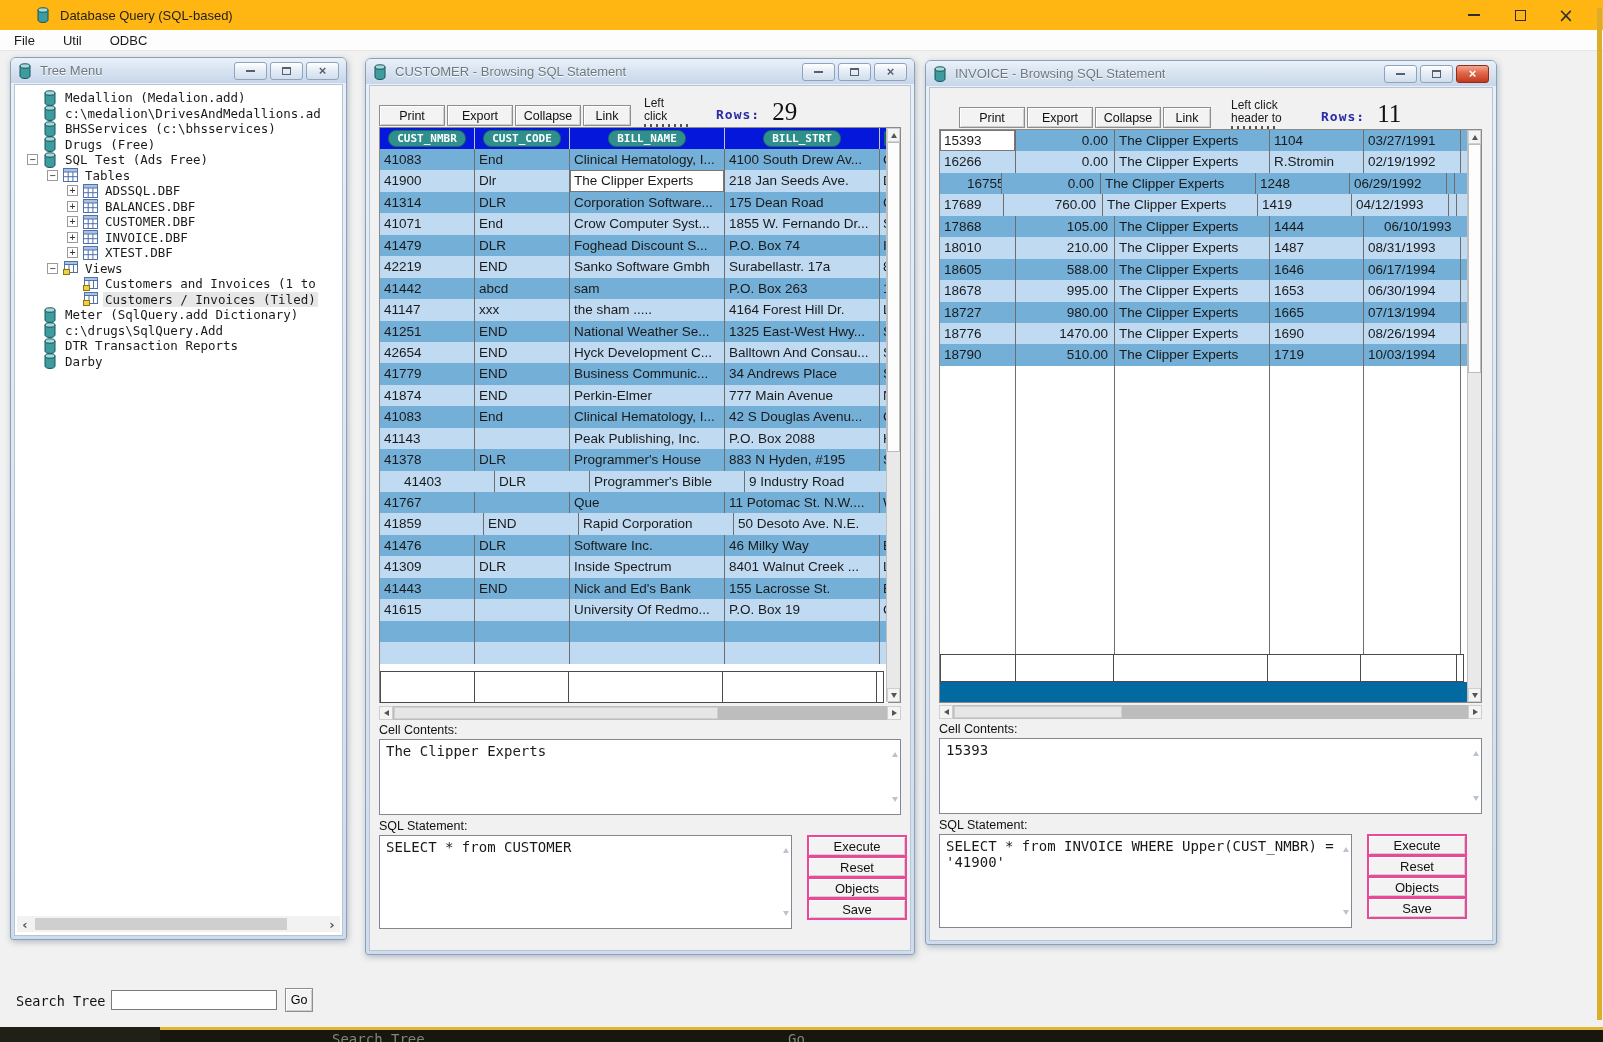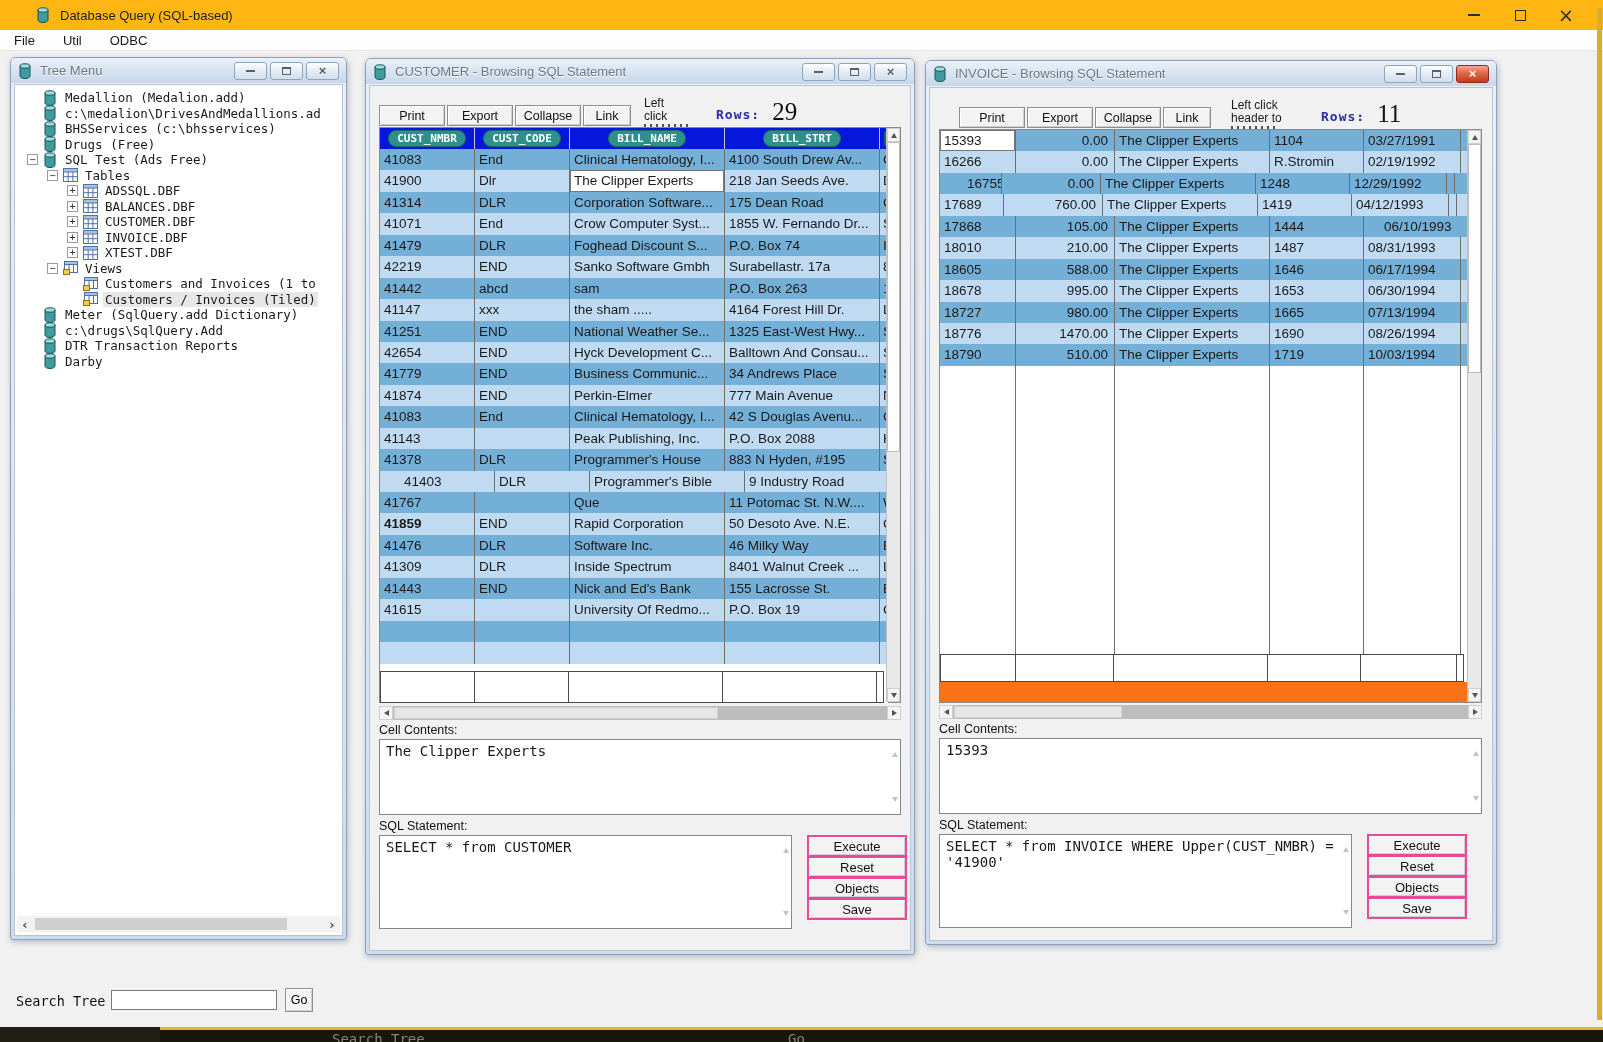--- a/index.html
+++ b/index.html
@@ -56,21 +56,21 @@
   #invoice-window .toolbar{left:29px}
   .tbtn{margin-top:8px;height:21px;width:66px;font-size:12.5px;color:#111;background:#F3F3F3;border:1px solid #8E8E8E;box-shadow:inset 1px 1px 0 #fff,inset -1px -1px 0 #cfcfcf;margin-right:2px;font-family:"Liberation Sans",sans-serif}
   .tbtn.narrow{width:48px}
   .tb-hint{margin-left:11px;width:62px;font-size:12px;line-height:13px;overflow:hidden}
   #invoice-window .tb-hint{margin-left:18px;width:74px}
   .hint-clip{height:4px;overflow:hidden;background:repeating-linear-gradient(90deg,#555 0 2px,transparent 2px 6px);width:46px;margin-top:1px}
   .rows-label{margin-left:10px;margin-top:10px;font-family:"DejaVu Sans Mono",monospace;font-weight:bold;font-size:13px;color:#2B2BA8;letter-spacing:1px}
   #invoice-window .rows-label{margin-left:16px}
   .rows-value{margin-left:12px;margin-top:1px;font-family:"Liberation Serif",serif;font-size:25px;color:#111}
 
-  .grid{position:absolute;left:9px;top:41px;background:#f97316;border:1px solid #8a8a8a}
+  .grid{position:absolute;left:9px;top:41px;background:#0369a1;border:1px solid #8a8a8a}
   #customer-grid{width:522px;height:576px}
   #invoice-grid{width:543px;height:574px}
   .ghead{height:21px;display:flex;background:#0617DC}
   .hcell{height:100%;display:flex;align-items:center;justify-content:center;border-right:1px solid #BFC6D8;overflow:hidden;flex:0 0 auto}
   .pill{display:inline-block;max-width:calc(100% - 10px);padding:1px 8px;background:#2E8F8C;border:1px solid #1C6663;border-radius:8px;color:#fff;font-family:"DejaVu Sans Mono",monospace;font-weight:bold;font-size:11px;white-space:nowrap;overflow:hidden}
   .pill-clip{width:34px;height:15px;padding:0;margin-left:3px}
   .gbody{position:relative;background:#fff;overflow:hidden}
   #customer-grid .gbody{width:508px;height:554px}
   #invoice-grid .gbody{width:529px;height:552px}
   .grow{display:flex;height:21.45px}
@@ -537,21 +537,21 @@
               <div class="gcell gpartial" style="width: 8px;">H</div>
             </div>
             <div class="grow dark">
               <div class="gcell" style="width: 95px;">41767</div>
               <div class="gcell" style="width: 95px;"></div>
               <div class="gcell" style="width: 155px;">Que</div>
               <div class="gcell" style="width: 155px;">11 Potomac St. N.W....</div>
               <div class="gcell gpartial" style="width: 8px;">W</div>
             </div>
             <div class="grow light">
-              <div class="gcell" style="width: 95px; font-weight: bold;">41859</div>
+              <div class="gcell" style="width: 104px;">41859</div>
               <div class="gcell" style="width: 95px;">END</div>
               <div class="gcell" style="width: 155px;">Rapid Corporation</div>
               <div class="gcell" style="width: 155px;">50 Desoto Ave. N.E.</div>
               <div class="gcell gpartial" style="width: 8px;">C</div>
             </div>
             <div class="grow dark">
               <div class="gcell" style="width: 95px;">41476</div>
               <div class="gcell" style="width: 95px;">DLR</div>
               <div class="gcell" style="width: 155px;">Software Inc.</div>
               <div class="gcell" style="width: 155px;">46 Milky Way</div>
@@ -691,21 +691,21 @@
               <div class="gcell" style="width: 155px;">The Clipper Experts</div>
               <div class="gcell" style="width: 94px;">R.Stromin</div>
               <div class="gcell" style="width: 97px;">02/19/1992</div>
               <div class="gcell gpartial" style="width: 8px;"></div>
             </div>
             <div class="grow dark">
               <div class="gcell" style="width: 62px; padding-left: 27px;">16755</div>
               <div class="gcell num" style="width: 99px;">0.00</div>
               <div class="gcell" style="width: 155px;">The Clipper Experts</div>
               <div class="gcell" style="width: 94px;">1248</div>
-              <div class="gcell" style="width: 97px;">12/29/1992</div>
+              <div class="gcell" style="width: 97px;">06/29/1992</div>
               <div class="gcell gpartial" style="width: 8px;"></div>
             </div>
             <div class="grow light">
               <div class="gcell" style="width: 64px;">17689</div>
               <div class="gcell num" style="width: 99px;">760.00</div>
               <div class="gcell" style="width: 155px;">The Clipper Experts</div>
               <div class="gcell" style="width: 94px;">1419</div>
               <div class="gcell" style="width: 97px;">04/12/1993</div>
               <div class="gcell gpartial" style="width: 8px;"></div>
             </div>

